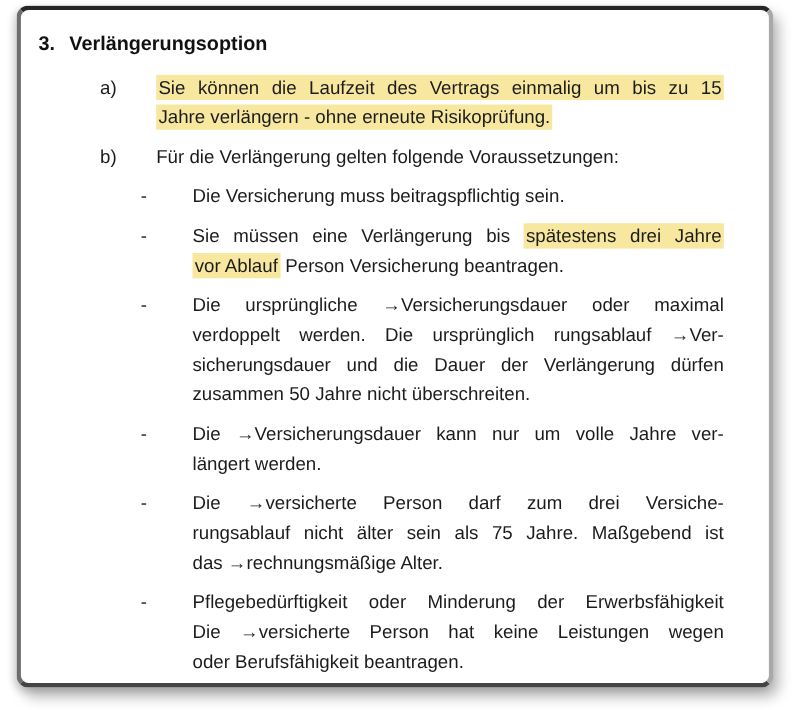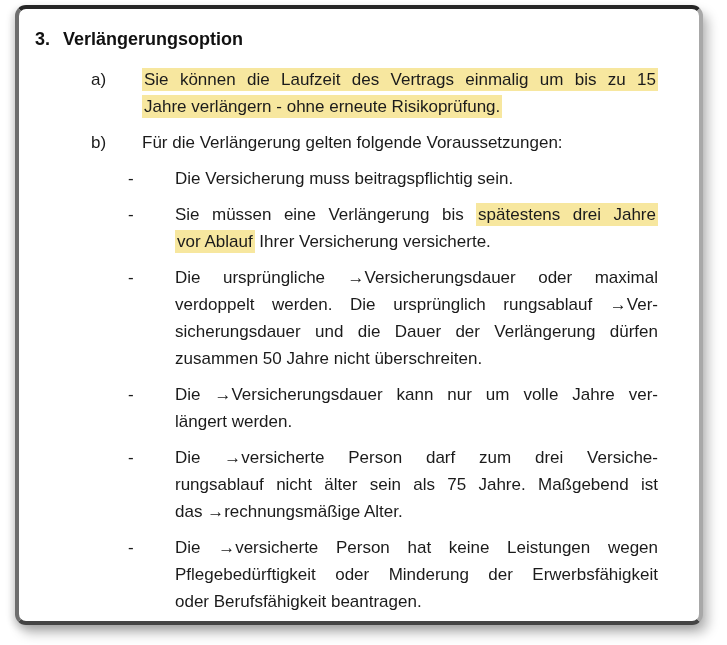--- a/index.html
+++ b/index.html
@@ -78,21 +78,21 @@
           <div class="item-row level-bullet">
             <span class="item-label">-</span>
             <div class="item-text">
               <div class="line"><span>Die Versicherung muss beitragspflichtig sein.</span></div>
             </div>
           </div>
           <div class="item-row level-bullet">
             <span class="item-label">-</span>
             <div class="item-text">
               <div class="line fill"><span>Sie müssen eine Verlängerung bis </span><span class="hl">spätestens drei Jahre</span></div>
-              <div class="line"><span class="hl">vor Ablauf</span><span> Ihrer Versicherung versicherte.</span></div>
+              <div class="line"><span class="hl">vor Ablauf</span><span> Person Versicherung beantragen.</span></div>
             </div>
           </div>
           <div class="item-row level-bullet">
             <span class="item-label">-</span>
             <div class="item-text">
               <div class="line fill"><span>Die ursprüngliche →Versicherungsdauer oder maximal</span></div>
               <div class="line fill"><span>verdoppelt werden. Die ursprünglich rungsablauf →Ver-</span></div>
               <div class="line fill"><span>sicherungsdauer und die Dauer der Verlängerung dürfen</span></div>
               <div class="line"><span>zusammen 50 Jahre nicht überschreiten.</span></div>
             </div>
@@ -108,21 +108,21 @@
             <span class="item-label">-</span>
             <div class="item-text">
               <div class="line fill"><span>Die →versicherte Person darf zum drei Versiche-</span></div>
               <div class="line fill"><span>rungsablauf nicht älter sein als 75 Jahre. Maßgebend ist</span></div>
               <div class="line"><span>das →rechnungsmäßige Alter.</span></div>
             </div>
           </div>
           <div class="item-row level-bullet">
             <span class="item-label">-</span>
             <div class="item-text">
+              <div class="line fill"><span>Pflegebedürftigkeit oder Minderung der Erwerbsfähigkeit</span></div>
               <div class="line fill"><span>Die →versicherte Person hat keine Leistungen wegen</span></div>
-              <div class="line fill"><span>Pflegebedürftigkeit oder Minderung der Erwerbsfähigkeit</span></div>
               <div class="line"><span>oder Berufsfähigkeit beantragen.</span></div>
             </div>
           </div>
         </div>
     </div>
   </div>
 </div>
 
 </body></html>

